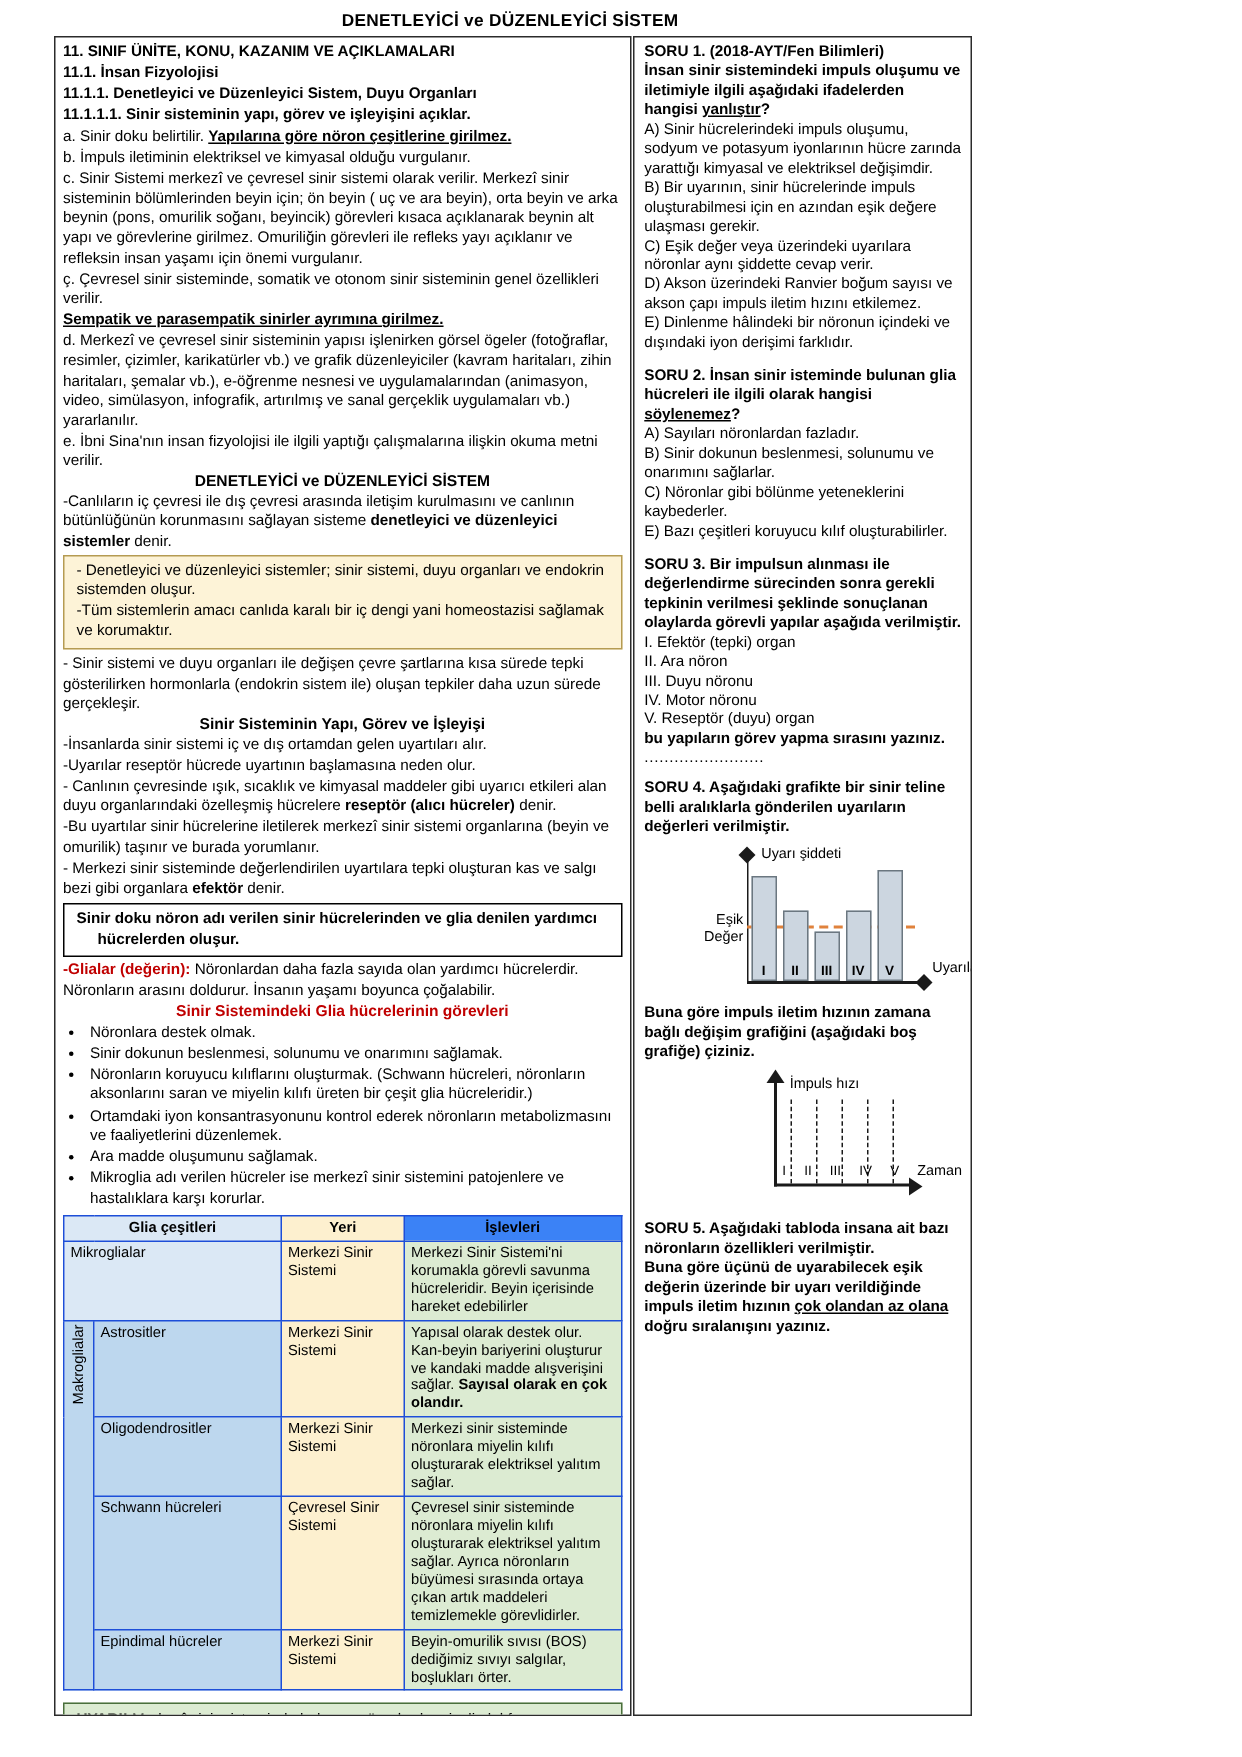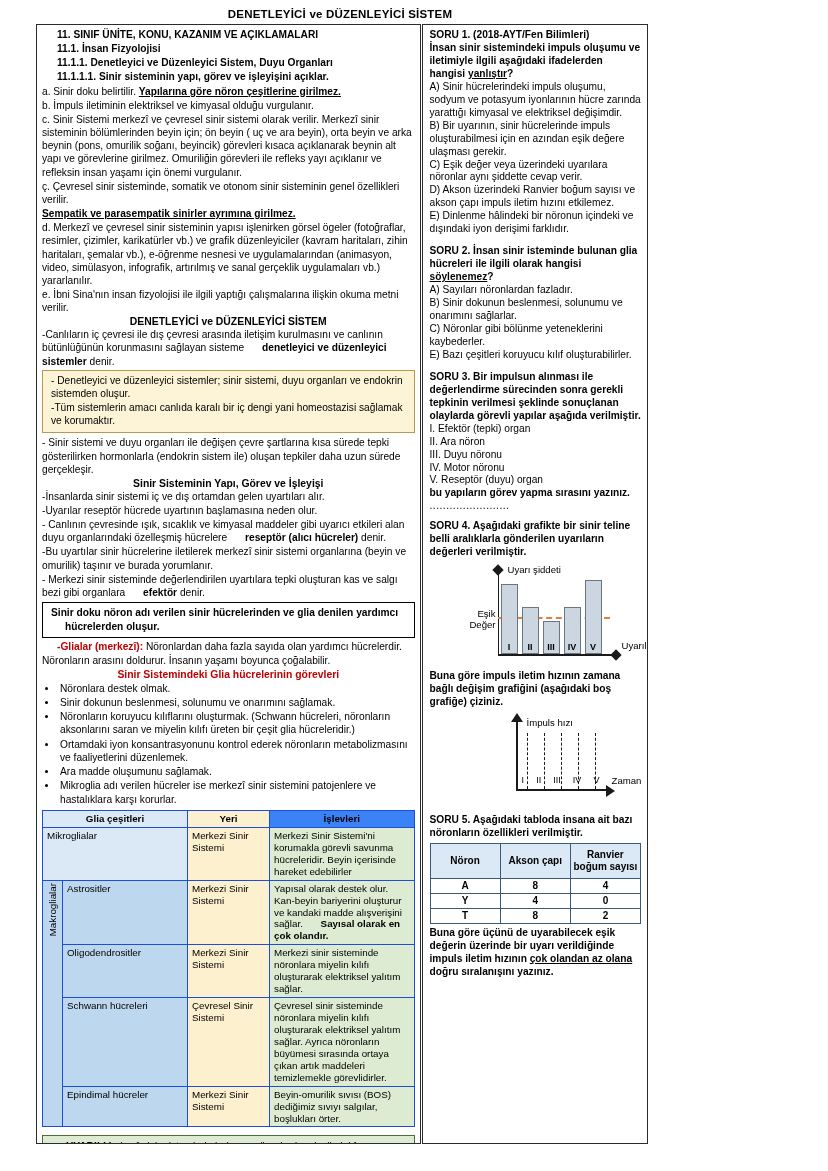--- a/index.html
+++ b/index.html
@@ -44,21 +44,21 @@
     overflow: hidden;
   }
 
   
   .p {
     font-size: 10.2px;
     line-height: 1.29;
     margin: 0 0 1px 0;
     text-align: left;
   }
-  .b { font-weight: bold; margin-left: 15px; }
+  .b { font-weight: bold; }
   .u { text-decoration: underline; }
   .bu { font-weight: bold; text-decoration: underline; }
   .head-center {
     text-align: center;
     font-weight: bold;
     font-size: 10.4px;
     margin: 2px 0 1px 0;
   }
   .red { color: #c00000; }
   .red-head {
@@ -325,21 +325,21 @@
       <div class="p">-Uyarılar reseptör hücrede uyartının başlamasına neden olur.</div>
       <div class="p"><span>- Canlının çevresinde ışık, sıcaklık ve kimyasal maddeler gibi uyarıcı etkileri alan duyu organlarındaki özelleşmiş hücrelere </span><span class="b">reseptör (alıcı hücreler)</span><span> denir.</span></div>
       <div class="p">-Bu uyartılar sinir hücrelerine iletilerek merkezî sinir sistemi organlarına (beyin ve omurilik) taşınır ve burada yorumlanır.</div>
       <div class="p"><span>- Merkezi sinir sisteminde değerlendirilen uyartılara tepki oluşturan kas ve salgı bezi gibi organlara </span><span class="b">efektör</span><span> denir.</span></div>
 
       <div class="box-plain">
         <div class="p">Sinir doku nöron adı verilen sinir hücrelerinden ve glia denilen yardımcı</div>
         <div class="p indent">hücrelerden oluşur.</div>
       </div>
 
-      <div class="p"><span class="b red">-Glialar (merkezî):</span><span> Nöronlardan daha fazla sayıda olan yardımcı hücrelerdir. Nöronların arasını doldurur. İnsanın yaşamı boyunca çoğalabilir.</span></div>
+      <div class="p"><span class="b red">-Glialar (değerin):</span><span> Nöronlardan daha fazla sayıda olan yardımcı hücrelerdir. Nöronların arasını doldurur. İnsanın yaşamı boyunca çoğalabilir.</span></div>
 
       <div class="red-head">Sinir Sistemindeki Glia hücrelerinin görevleri</div>
 
       <ul class="bullets">
         <li>Nöronlara destek olmak.</li>
         <li>Sinir dokunun beslenmesi, solunumu ve onarımını sağlamak.</li>
         <li>Nöronların koruyucu kılıflarını oluşturmak. (Schwann hücreleri, nöronların aksonlarını saran ve miyelin kılıfı üreten bir çeşit glia hücreleridir.)</li>
         <li>Ortamdaki iyon konsantrasyonunu kontrol ederek nöronların metabolizmasını ve faaliyetlerini düzenlemek.</li>
         <li>Ara madde oluşumunu sağlamak.</li>
         <li>Mikroglia adı verilen hücreler ise merkezî sinir sistemini patojenlere ve hastalıklara karşı korurlar.</li>
@@ -479,45 +479,19 @@
             <span>III</span>
             <span>IV</span>
             <span>V</span>
           </div>
         </div>
       </div>
 
       <div class="q-block">
         <div class="q b">SORU 5. Aşağıdaki tabloda insana ait bazı nöronların özellikleri verilmiştir.</div>
 
-        <table class="neuron">
-          <thead>
-            <tr>
-              <th>Nöron</th>
-              <th>Akson çapı</th>
-              <th>Ranvier boğum sayısı</th>
-            </tr>
-          </thead>
-          <tbody>
-            <tr>
-              <td>A</td>
-              <td>8</td>
-              <td>4</td>
-            </tr>
-            <tr>
-              <td>Y</td>
-              <td>4</td>
-              <td>0</td>
-            </tr>
-            <tr>
-              <td>T</td>
-              <td>8</td>
-              <td>2</td>
-            </tr>
-          </tbody>
-        </table>
 
         <div class="q b"><span>Buna göre üçünü de uyarabilecek eşik değerin üzerinde bir uyarı verildiğinde impuls iletim hızının </span><span class="u">çok olandan az olana</span><span> doğru sıralanışını yazınız.</span></div>
       </div>
 
     </div>
   </div>
 </div>
 
 </body></html>

